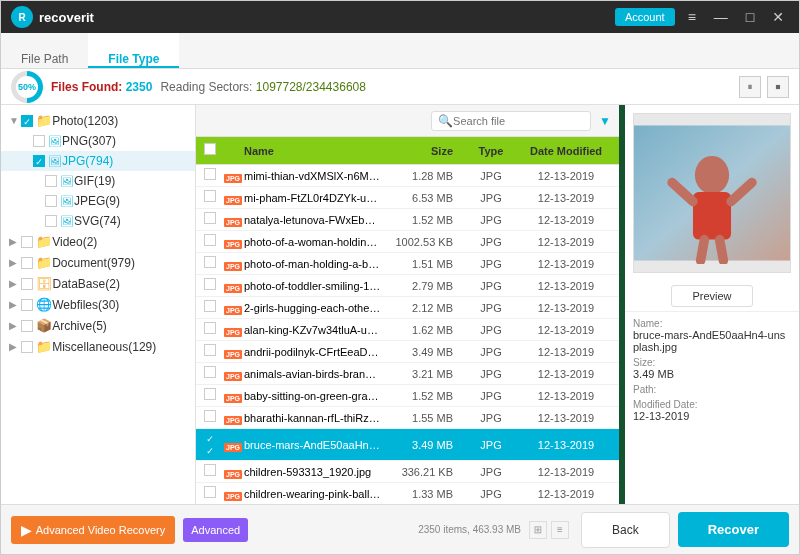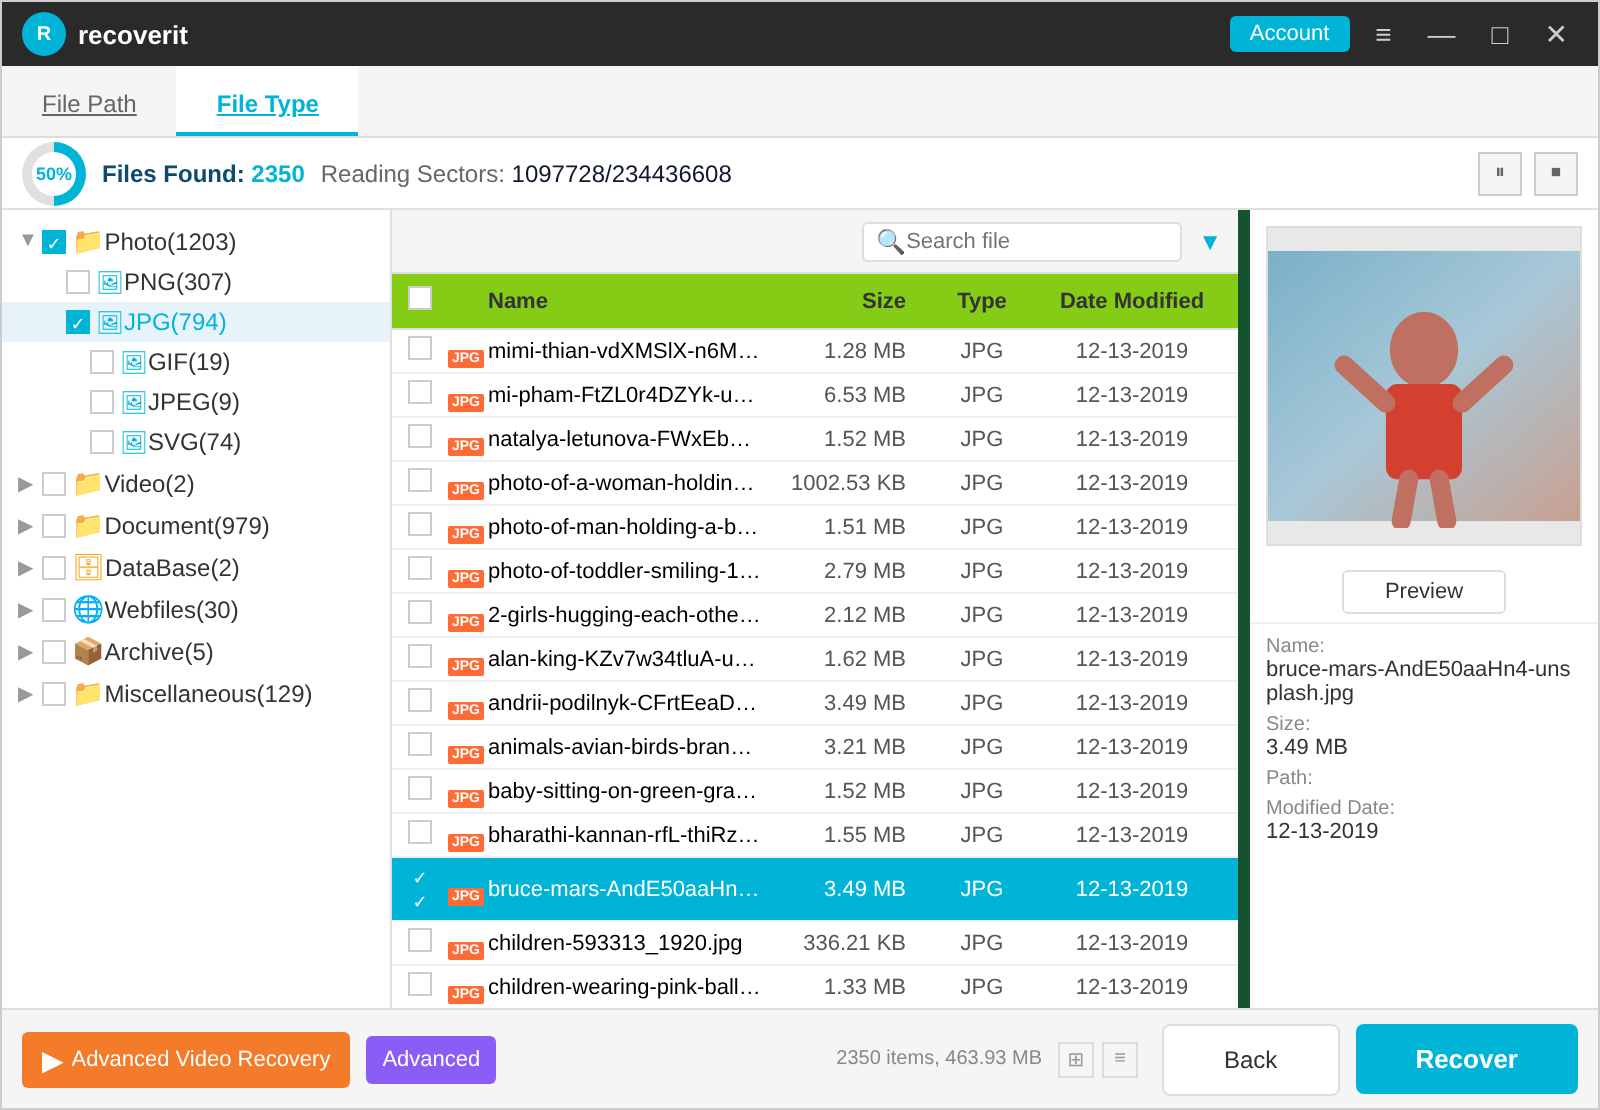--- a/index.html
+++ b/index.html
@@ -10,31 +10,31 @@
     
     .title-bar { background: #2a2a2a; height: 32px; display: flex; align-items: center; padding: 0 10px; flex-shrink: 0; }
     .title-bar-logo { display: flex; align-items: center; gap: 6px; color: #fff; font-weight: bold; font-size: 13px; flex: 1; }
     .logo-icon { width: 22px; height: 22px; background: #00b4d8; border-radius: 50%; display: flex; align-items: center; justify-content: center; color: #fff; font-size: 10px; font-weight: bold; }
     .title-bar-controls { display: flex; align-items: center; gap: 8px; }
     .account-btn { background: #00b4d8; color: #fff; border: none; padding: 3px 10px; border-radius: 3px; font-size: 11px; cursor: pointer; }
     .tb-btn { color: #ccc; font-size: 14px; cursor: pointer; background: none; border: none; padding: 2px 5px; }
 
     
     .tab-bar { height: 36px; background: #f5f5f5; border-bottom: 1px solid #ddd; display: flex; align-items: stretch; flex-shrink: 0; }
-    .tab { padding: 12px 20px; display: flex; align-items: flex-start; cursor: pointer; font-size: 12px; border-bottom: 2px solid transparent; color: #666; text-decoration: underline; }
+    .tab { padding: 0 20px; display: flex; align-items: flex-end; cursor: pointer; font-size: 12px; border-bottom: 2px solid transparent; color: #666; }
     .tab.active { color: #00b4d8; border-bottom: 2px solid #00b4d8; background: #fff; font-weight: bold; }
 
     
     .progress-bar-area { height: 36px; background: #fff; border-bottom: 1px solid #e0e0e0; display: flex; align-items: center; padding: 0 10px; gap: 8px; flex-shrink: 0; }
     .progress-circle { width: 32px; height: 32px; border-radius: 50%; background: conic-gradient(#00b4d8 0% 50%, #e0e0e0 50% 100%); display: flex; align-items: center; justify-content: center; font-size: 9px; font-weight: bold; color: #fff; position: relative; }
     .progress-inner { width: 22px; height: 22px; border-radius: 50%; background: #fff; display: flex; align-items: center; justify-content: center; color: #00b4d8; font-size: 9px; font-weight: bold; position: absolute; }
     .files-found { font-size: 12px; color: #333; }
-    .files-found span { color: #0c4a6e; font-weight: bold; }
+    .files-found span { color: #b91c1c; font-weight: bold; }
     .reading-sectors { font-size: 12px; color: #666; }
-    .sector-num { color: #0f172a; text-align: center; }
+    .sector-num { color: #4d7c0f; text-align: center; }
     .progress-spacer { flex: 1; }
     .progress-icons { display: flex; gap: 6px; }
     .prog-icon-btn { width: 22px; height: 22px; border: 1px solid #ccc; background: #f5f5f5; display: flex; align-items: center; justify-content: center; cursor: pointer; font-size: 10px; color: #666; }
 
     
     .main-content { display: flex; flex: 1; overflow: hidden; }
 
     
     .sidebar { width: 195px; background: #fff; border-right: 1px solid #e0e0e0; overflow-y: auto; flex-shrink: 0; padding: 5px 0; }
     .sidebar-item { display: flex; align-items: center; padding: 3px 8px; cursor: pointer; font-size: 12px; color: #333; }

